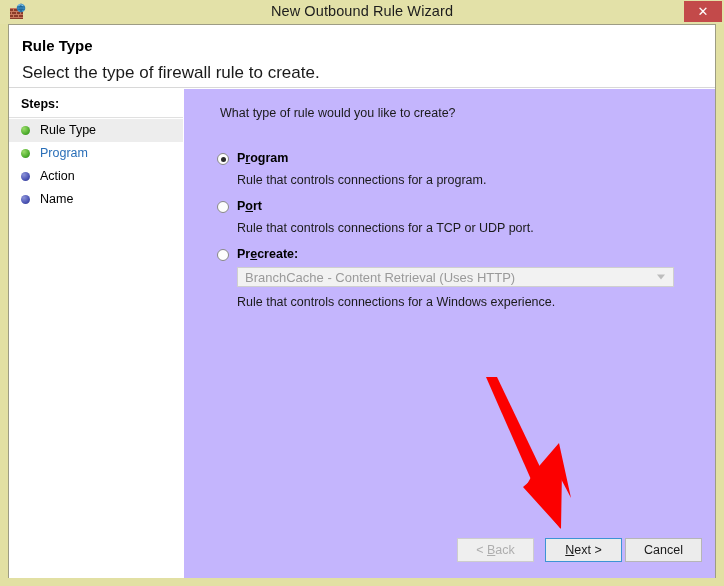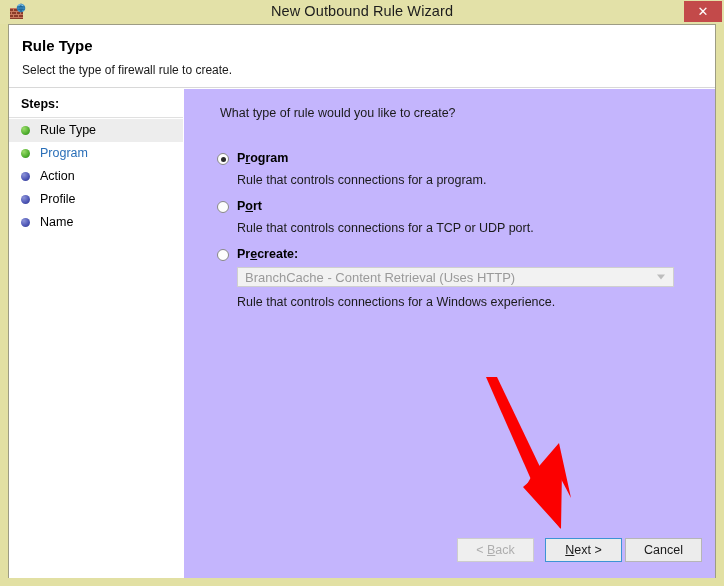--- a/index.html
+++ b/index.html
@@ -89,21 +89,21 @@
   #page-title {
     position: absolute;
     left: 13px; top: 12px;
     font-size: 15px;
     font-weight: bold;
     color: #000000;
   }
   #page-subtitle {
     position: absolute;
     left: 13px; top: 38px;
-    font-size: 12px;
+    font-size: 17px;
     color: #1a1a1a;
   }
 
   
   #sidebar {
     position: absolute;
     left: 0; top: 64px;
     width: 201px;
     height: 489px;
     background: #ffffff;
@@ -363,24 +363,20 @@
         <div class="step-item">
           <span class="step-bullet green"></span>
           <span class="step-label link">Program</span>
         </div>
 
         <div class="step-item">
           <span class="step-bullet blue"></span>
           <span class="step-label">Action</span>
         </div>
 
-        <div class="step-item">
-          <span class="step-bullet blue"></span>
-          <span class="step-label">Profile</span>
-        </div>
 
         <div class="step-item">
           <span class="step-bullet blue"></span>
           <span class="step-label">Name</span>
         </div>
 
       </div>
     </div>
 
     <div id="content-pane">

